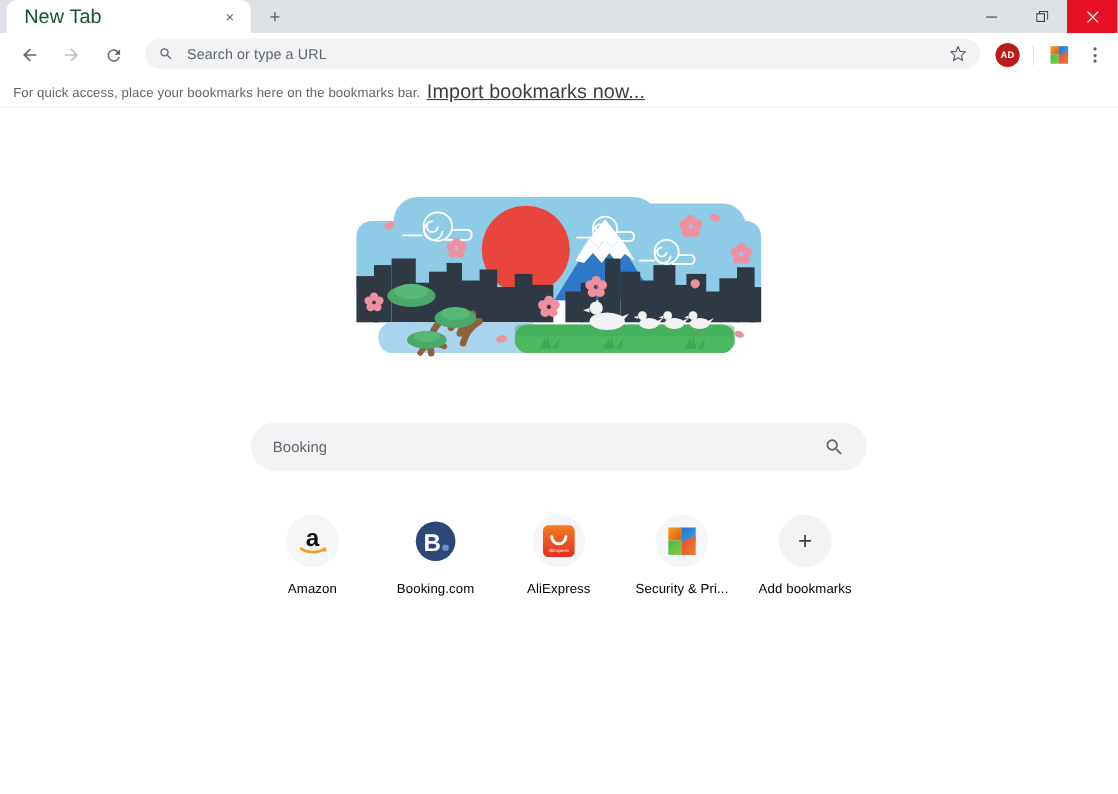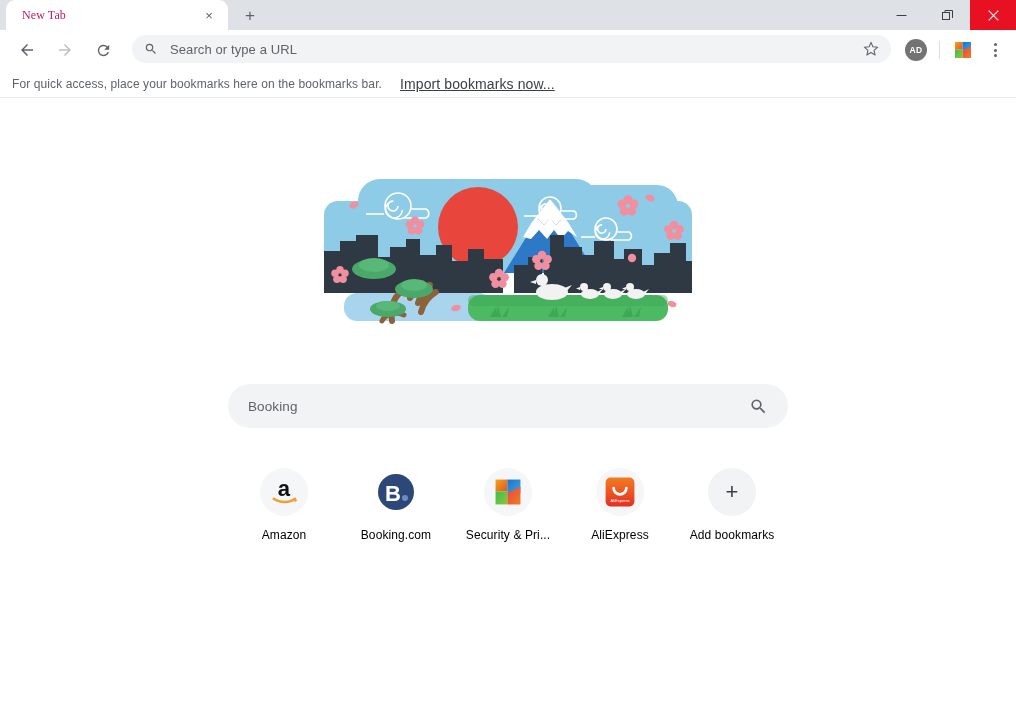--- a/index.html
+++ b/index.html
@@ -13,22 +13,22 @@
   
   .titlebar{
     position:relative;height:30px;background:#dee1e6;display:flex;align-items:flex-end;
   }
   .tab{
     position:relative;margin-left:6px;width:222px;height:30px;background:#ffffff;
     border-radius:9px 9px 0 0;display:flex;align-items:center;padding:0 10px 0 16px;
     box-sizing:border-box;
   }
   .tab-title{
-    font-size:12px;color:#be185d;flex:1;white-space:nowrap;overflow:hidden;
-    text-overflow:ellipsis;letter-spacing:.1px;font-family:Liberation Serif, serif;
+    font-size:18px;color:#14532d;flex:1;white-space:nowrap;overflow:hidden;
+    text-overflow:ellipsis;letter-spacing:.1px;
   }
   .tab-close{
     width:18px;height:18px;border-radius:50%;display:flex;align-items:center;
     justify-content:center;color:#5f6368;font-size:13px;line-height:1;
   }
   .newtab{
     width:28px;height:28px;margin-left:8px;margin-bottom:1px;border-radius:50%;
     display:flex;align-items:center;justify-content:center;color:#5f6368;font-size:17px;
     line-height:1;
   }
@@ -51,40 +51,40 @@
     flex:1;height:28px;background:#f1f3f4;border-radius:14px;display:flex;align-items:center;
     margin:0 8px 2px 10px;padding:0 12px;box-sizing:border-box;position:relative;
   }
   .omni-search-icon{display:flex;align-items:center;color:#5f6368;margin-right:12px;}
   .omni-text{font-size:13px;color:#5f6368;flex:1;letter-spacing:.1px;}
   .omni-star{
     position:absolute;right:8px;width:24px;height:24px;display:flex;align-items:center;
     justify-content:center;color:#5f6368;
   }
   .avatar{
-    width:22px;height:22px;border-radius:50%;background:#737373;color:#ffffff;font-size:8.5px;
+    width:22px;height:22px;border-radius:50%;background:#b91c1c;color:#ffffff;font-size:8.5px;
     display:flex;align-items:center;justify-content:center;margin:0 6px;font-weight:bold;
     letter-spacing:.3px;
   }
   .divider{width:1px;height:18px;background:#dadce0;margin:0 6px;}
   .ext-icon{width:18px;height:18px;margin:0 8px;display:block;}
   .menu-dots{
     width:26px;height:26px;display:flex;flex-direction:column;align-items:center;
     justify-content:center;gap:2.5px;margin-left:2px;
   }
   .menu-dots i{width:3px;height:3px;border-radius:50%;background:#5f6368;display:block;}
 
   
   .bookmarkbar{
     height:28px;background:#ffffff;border-bottom:1px solid #e8eaed;display:flex;
     align-items:center;padding:0 12px;box-sizing:border-box;
   }
   .bm-text{font-size:12px;color:#5f6368;letter-spacing:.1px;text-align:center;}
   .bm-link{
-    font-size:14px;color:#3c4043;text-decoration:underline;margin-left:18px;letter-spacing:.1px;
+    font-size:18px;color:#3c4043;text-decoration:underline;margin-left:6px;letter-spacing:.1px;
   }
 
   
   .ntp{position:relative;height:100%;background:#ffffff;}
   .doodle-wrap{
     position:absolute;left:0;right:0;top:63px;display:flex;justify-content:center;
   }
   .doodle{display:block;}
 
   .searchbox{
@@ -427,20 +427,37 @@
 
       <div class="tile">
         <div class="tile-icon-ring plain" style="background:#ffffff">
           <svg width="40" height="40" viewBox="0 0 40 40">
             <circle cx="20" cy="20" r="18" fill="#2c4878"></circle>
             <text x="17" y="29" text-anchor="middle" font-family="&quot;Liberation Sans&quot;, sans-serif" font-size="22" font-weight="bold" fill="#ffffff">B</text>
             <circle cx="29" cy="26" r="3" fill="#6e8cc0"></circle>
           </svg>
         </div>
         <div class="tile-label">Booking.com</div>
+      </div>
+
+      <div class="tile">
+        <div class="tile-icon-ring">
+          <svg width="32" height="32" viewBox="0 0 40 40">
+            <defs>
+              <linearGradient id="aliG" x1="0" y1="0" x2="0" y2="1">
+                <stop offset="0" stop-color="#f47b20"></stop>
+                  <stop offset="1" stop-color="#e42f24"></stop>
+              </linearGradient>
+            </defs>
+            <rect x="2" y="2" width="36" height="36" rx="6" fill="url(#aliG)"></rect>
+            <path d="M12 15 a8 8 0 0 0 16 0" fill="none" stroke="#ffffff" stroke-width="3.4" stroke-linecap="round"></path>
+            <text x="20" y="32" text-anchor="middle" font-family="&quot;Liberation Sans&quot;, sans-serif" font-size="5" fill="#ffffff">AliExpress</text>
+          </svg>
+        </div>
+        <div class="tile-label">AliExpress</div>
       </div>
 
       <div class="tile">
         <div class="tile-icon-ring">
           <svg width="28" height="28" viewBox="0 0 18 18">
             <defs>
               <linearGradient id="sA" x1="0" y1="0" x2="1" y2="1">
                 <stop offset="0" stop-color="#f7a11a"></stop>
                   <stop offset="1" stop-color="#e0571f"></stop>
               </linearGradient>
@@ -460,37 +477,20 @@
             <rect x="1" y="1" width="7.6" height="7.6" fill="url(#sA)"></rect>
             <rect x="1" y="8.6" width="7.6" height="8.4" fill="url(#sB)"></rect>
             <rect x="8.6" y="1" width="8.4" height="8.6" fill="url(#sC)"></rect>
             <path d="M8.6 9.6 17 5.6V17H8.6z" fill="url(#sD)"></path>
           </svg>
         </div>
         <div class="tile-label">Security &amp; Pri...</div>
       </div>
 
       <div class="tile">
-        <div class="tile-icon-ring">
-          <svg width="32" height="32" viewBox="0 0 40 40">
-            <defs>
-              <linearGradient id="aliG" x1="0" y1="0" x2="0" y2="1">
-                <stop offset="0" stop-color="#f47b20"></stop>
-                  <stop offset="1" stop-color="#e42f24"></stop>
-              </linearGradient>
-            </defs>
-            <rect x="2" y="2" width="36" height="36" rx="6" fill="url(#aliG)"></rect>
-            <path d="M12 15 a8 8 0 0 0 16 0" fill="none" stroke="#ffffff" stroke-width="3.4" stroke-linecap="round"></path>
-            <text x="20" y="32" text-anchor="middle" font-family="&quot;Liberation Sans&quot;, sans-serif" font-size="5" fill="#ffffff">AliExpress</text>
-          </svg>
-        </div>
-        <div class="tile-label">AliExpress</div>
-      </div>
-
-      <div class="tile">
         <div class="tile-icon-ring plain">
           <span class="addshortcut-plus">+</span>
         </div>
         <div class="tile-label">Add bookmarks</div>
       </div>
 
     </div>
   </div>
 </div>
 

